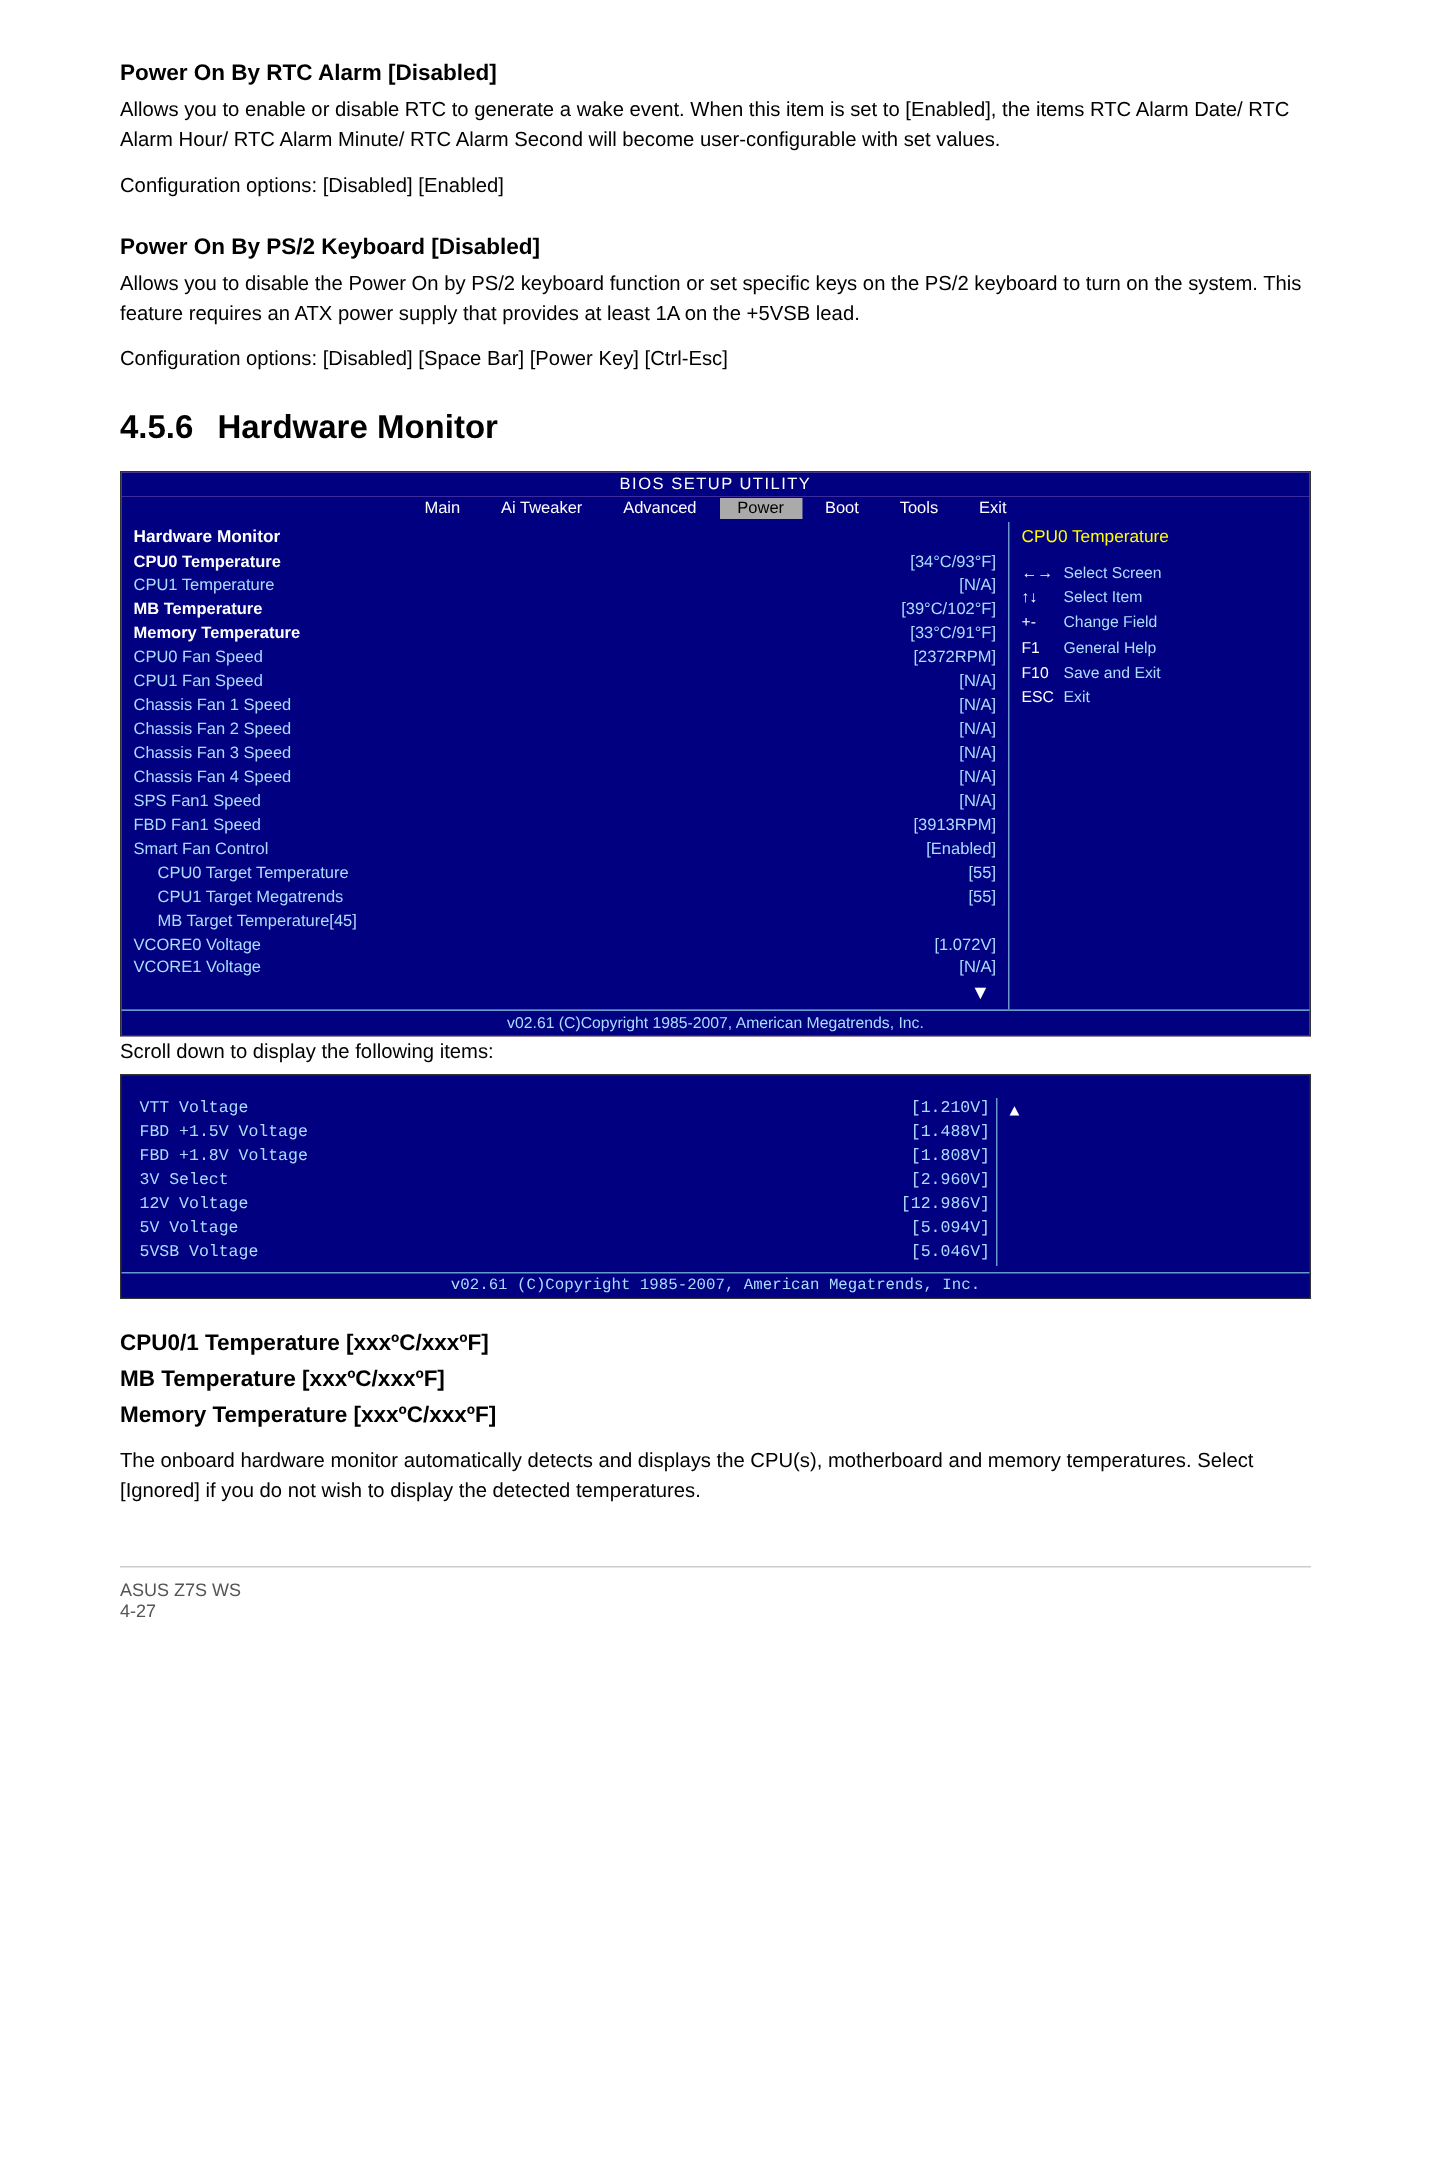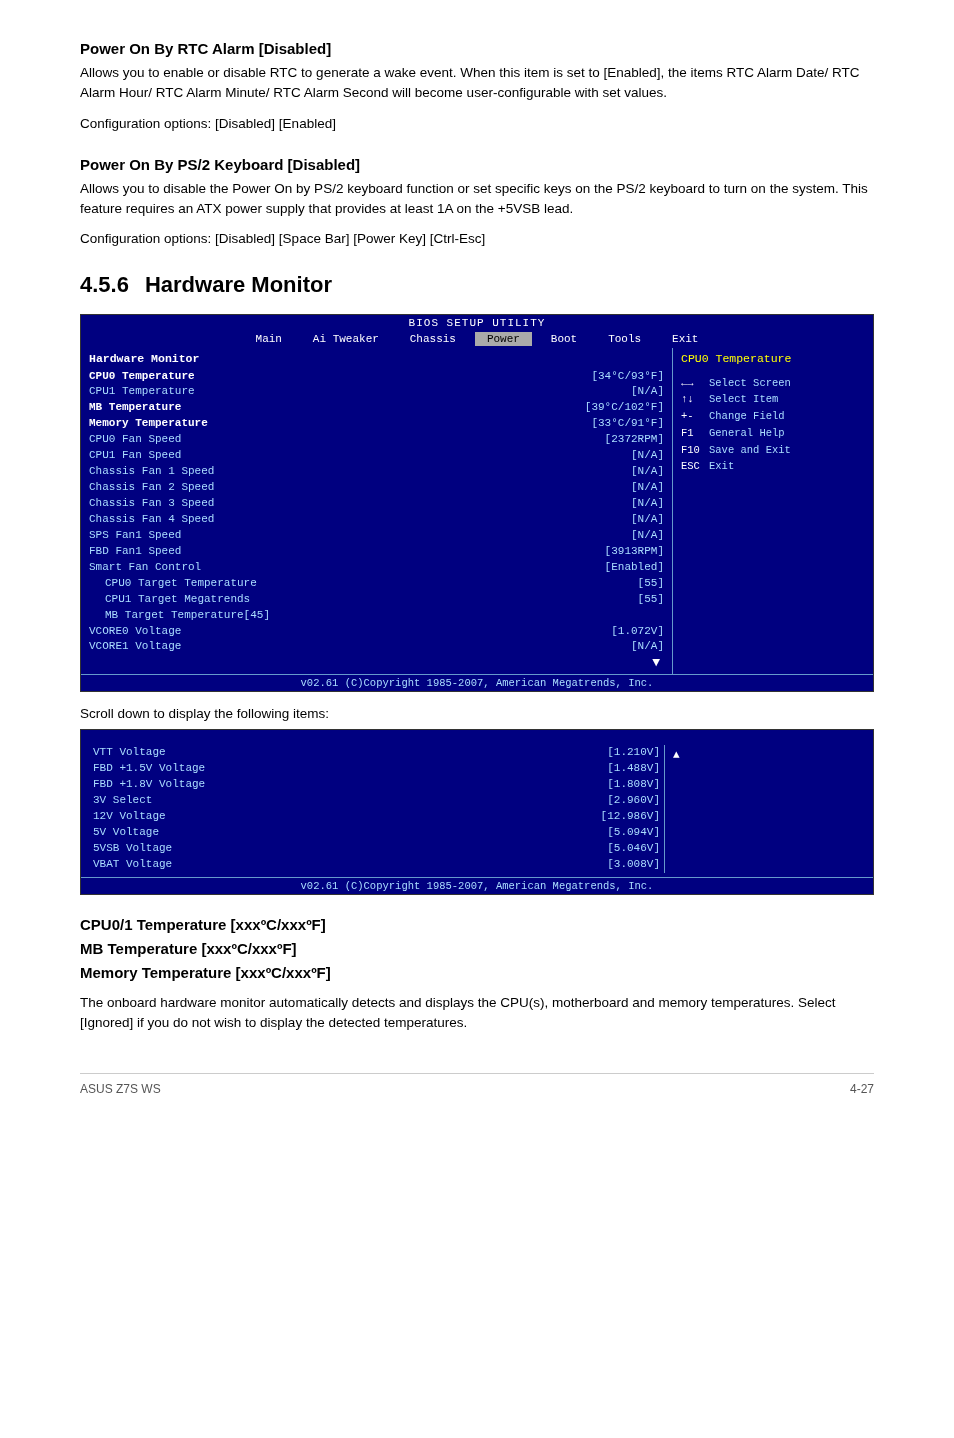--- a/index.html
+++ b/index.html
@@ -37,24 +37,24 @@
       gap: 16px;
     }
     .chapter-heading .num {
       font-size: 22px;
       font-weight: bold;
     }
     
     .bios-screen {
       background: #f0abfc;
       color: #fff;
-      font-family: Liberation Mono, monospace;
+      font-family: Liberation Sans, sans-serif;
       font-size: 11.5px;
       width: 100%;
-      margin-bottom: 14px;
+      margin-bottom: 2px;
       border: 1px solid #333;
     }
     .bios-header {
       background: #000080;
       color: #fff;
       text-align: center;
       padding: 2px 0;
       font-size: 11px;
       letter-spacing: 1px;
     }
@@ -183,20 +183,21 @@
       line-height: 1.6;
     }
     .footer-line {
       border-top: 1px solid #ccc;
       margin-top: 40px;
       padding-top: 8px;
       display: flex;
       justify-content: space-between;
       font-size: 12px;
       color: #555;
+      flex-direction: column;
     }
   </style>
 </head>
 <body>
 
 <div class="section-block">
   <h2 class="section-title">Power On By RTC Alarm [Disabled]</h2>
   <p class="section-text">Allows you to enable or disable RTC to generate a wake event. When this item is set to [Enabled], the items RTC Alarm Date/ RTC Alarm Hour/ RTC Alarm Minute/ RTC Alarm Second will become user-configurable with set values.</p>
   <p class="section-text">Configuration options: [Disabled] [Enabled]</p>
 </div>
@@ -212,21 +213,21 @@
     <span class="num">4.5.6</span>
     <span>Hardware Monitor</span>
   </div>
 </div>
 
 <div class="bios-screen">
   <div class="bios-header">BIOS SETUP UTILITY</div>
   <div class="bios-tab-row">
     <span class="bios-tab">Main</span>
     <span class="bios-tab">Ai Tweaker</span>
-    <span class="bios-tab">Chassis</span>
+    <span class="bios-tab">Advanced</span>
     <span class="bios-tab active">Power</span>
     <span class="bios-tab">Boot</span>
     <span class="bios-tab">Tools</span>
     <span class="bios-tab">Exit</span>
   </div>
   <div class="bios-body">
     <div class="bios-left">
       <div class="bios-section-title">Hardware Monitor</div>
 
       <div id="bios-rows-container">
@@ -365,24 +366,20 @@
             <span class="lbl">12V Voltage</span>
             <span class="val">[12.986V]</span>
           </div>
           <div class="bios-row" style="font-size: 11px; line-height: 1.45; display: flex; justify-content: space-between; color: rgb(170, 221, 255); padding: 0px 4px;">
             <span class="lbl">5V Voltage</span>
             <span class="val">[5.094V]</span>
           </div>
           <div class="bios-row" style="font-size: 11px; line-height: 1.45; display: flex; justify-content: space-between; color: rgb(170, 221, 255); padding: 0px 4px; gap: 32px;">
             <span class="lbl">5VSB Voltage</span>
             <span class="val">[5.046V]</span>
-          </div>
-          <div class="bios-row" style="font-size: 11px; line-height: 1.45; display: flex; justify-content: space-between; color: rgb(170, 221, 255); padding: 0px 4px;">
-            <span class="lbl">VBAT Voltage</span>
-            <span class="val">[3.008V]</span>
           </div>
         </div>
     </div>
     <div class="bios2-right">
       <div style="color:#aaddff; font-size:11px; padding:4px 8px;">
         <span style="color:#fff;">▲</span>
       </div>
     </div>
   </div>
   <div class="bios-footer">v02.61 (C)Copyright 1985-2007, American Megatrends, Inc.</div>

